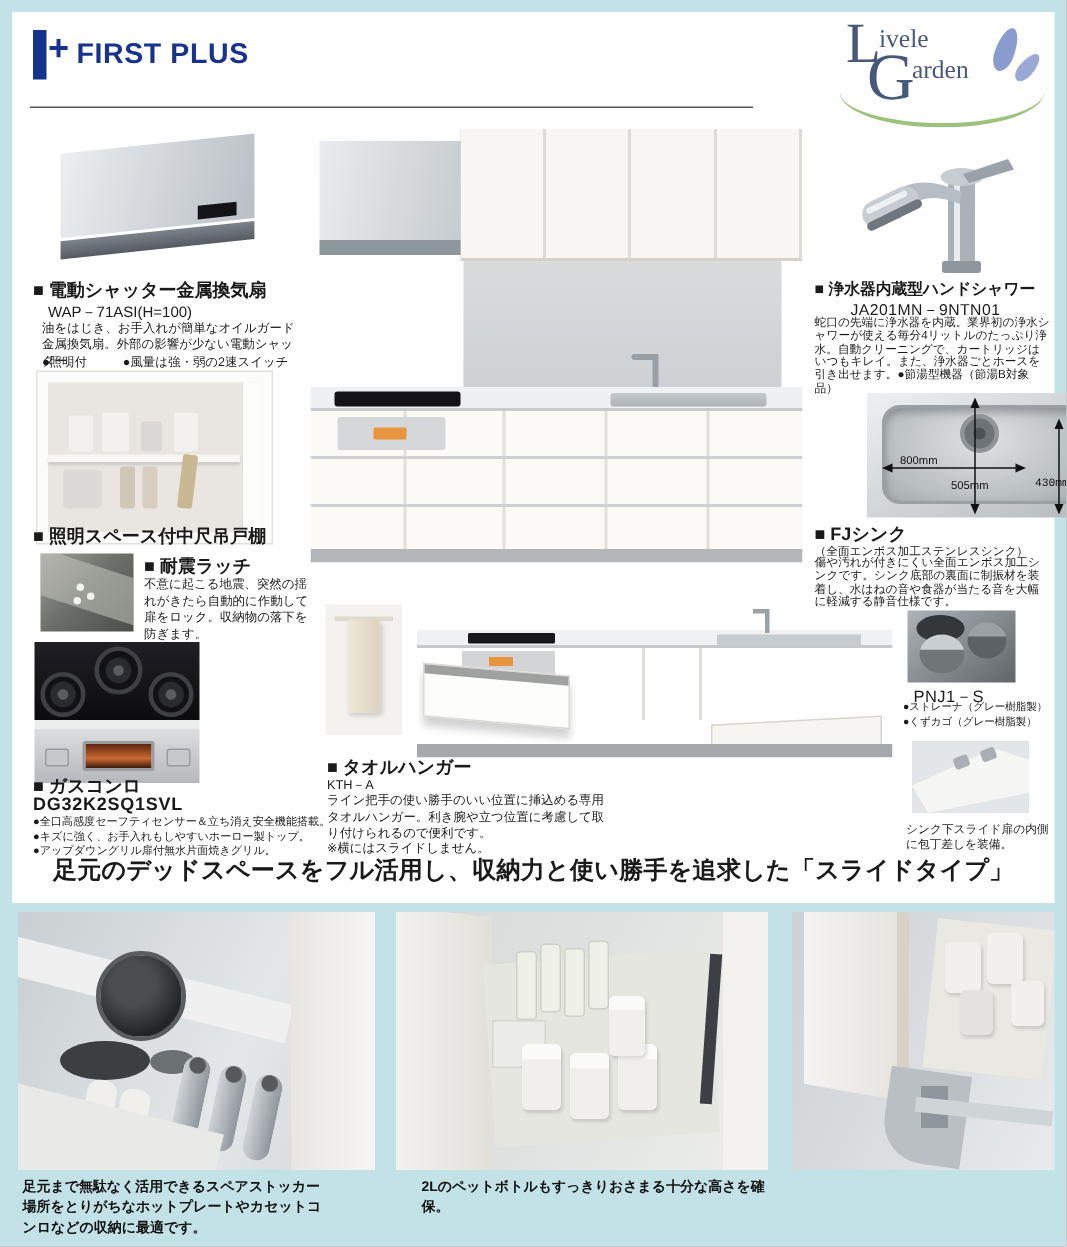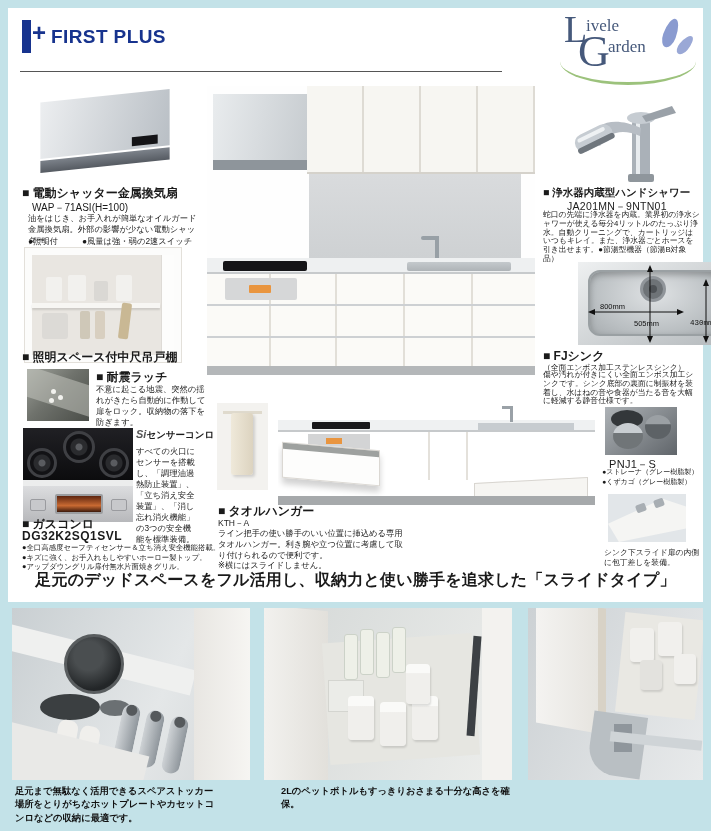--- a/index.html
+++ b/index.html
@@ -263,26 +263,20 @@
       <div class="abs burner bn2"></div>
       <div class="abs burner bn3"></div>
     </div>
     <div class="abs stove-mid"></div>
     <div class="abs stove-front">
       <div class="abs grill"></div>
       <div class="abs knob kn1"></div>
       <div class="abs knob kn2"></div>
     </div>
   </div>
-  <div class="abs sensor-block">
-    <div class="sensor-logo">
-      <span class="sensor-si">Si</span><span>センサーコンロ</span>
-    </div>
-    <div class="sensor-desc">すべての火口にセンサーを搭載し、「調理油過熱防止装置」、「立ち消え安全装置」、「消し忘れ消火機能」の3つの安全機能を標準装備。</div>
-  </div>
   <div class="abs h12 gas-heading">■ ガスコンロ</div>
   <div class="abs gas-model">DG32K2SQ1SVL</div>
   <div class="abs gas-bullets">
     <div>●全口高感度セーフティセンサー＆立ち消え安全機能搭載。</div>
     <div>●キズに強く、お手入れもしやすいホーロー製トップ。</div>
     <div>●アップダウングリル扉付無水片面焼きグリル。</div>
   </div>
 
   <div class="abs kitchen-photo">
     <div class="abs k-hood"></div>

